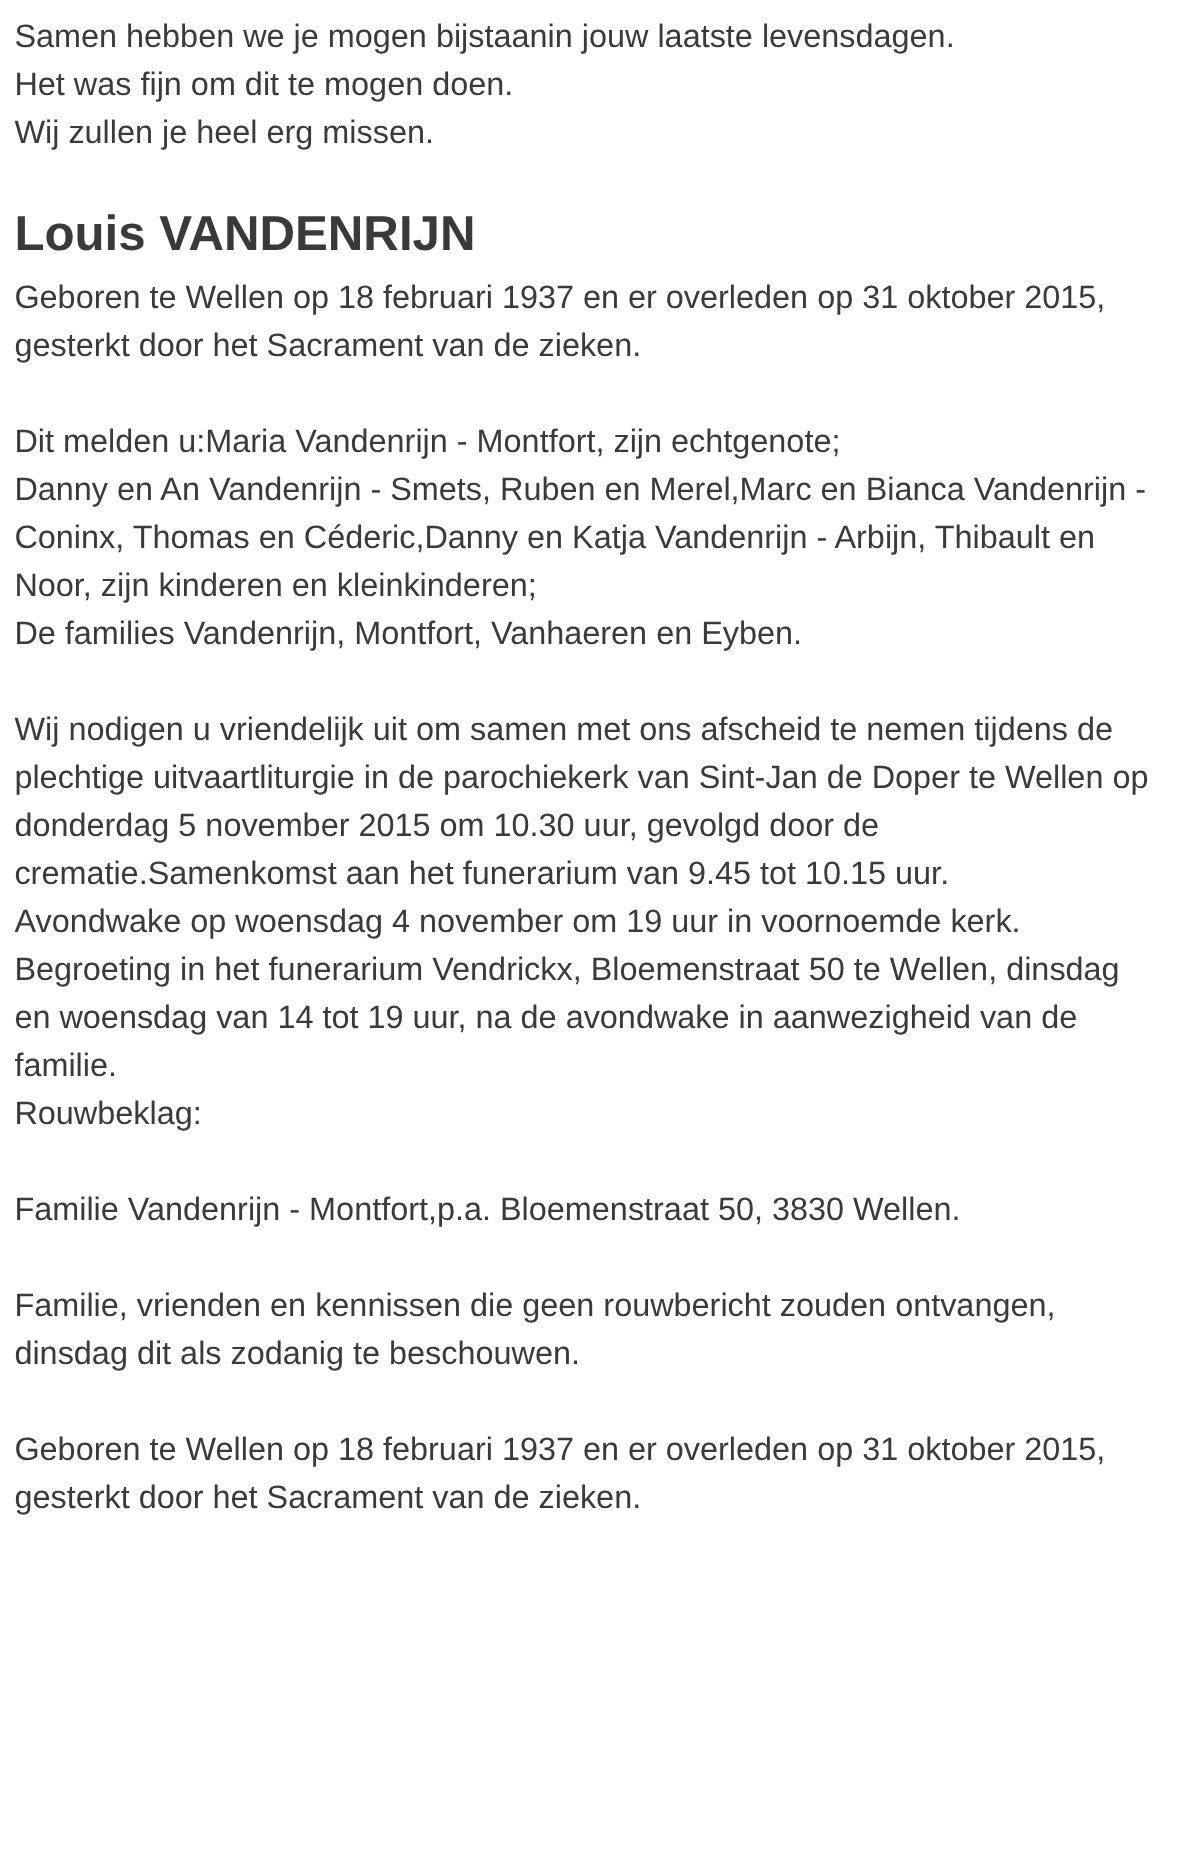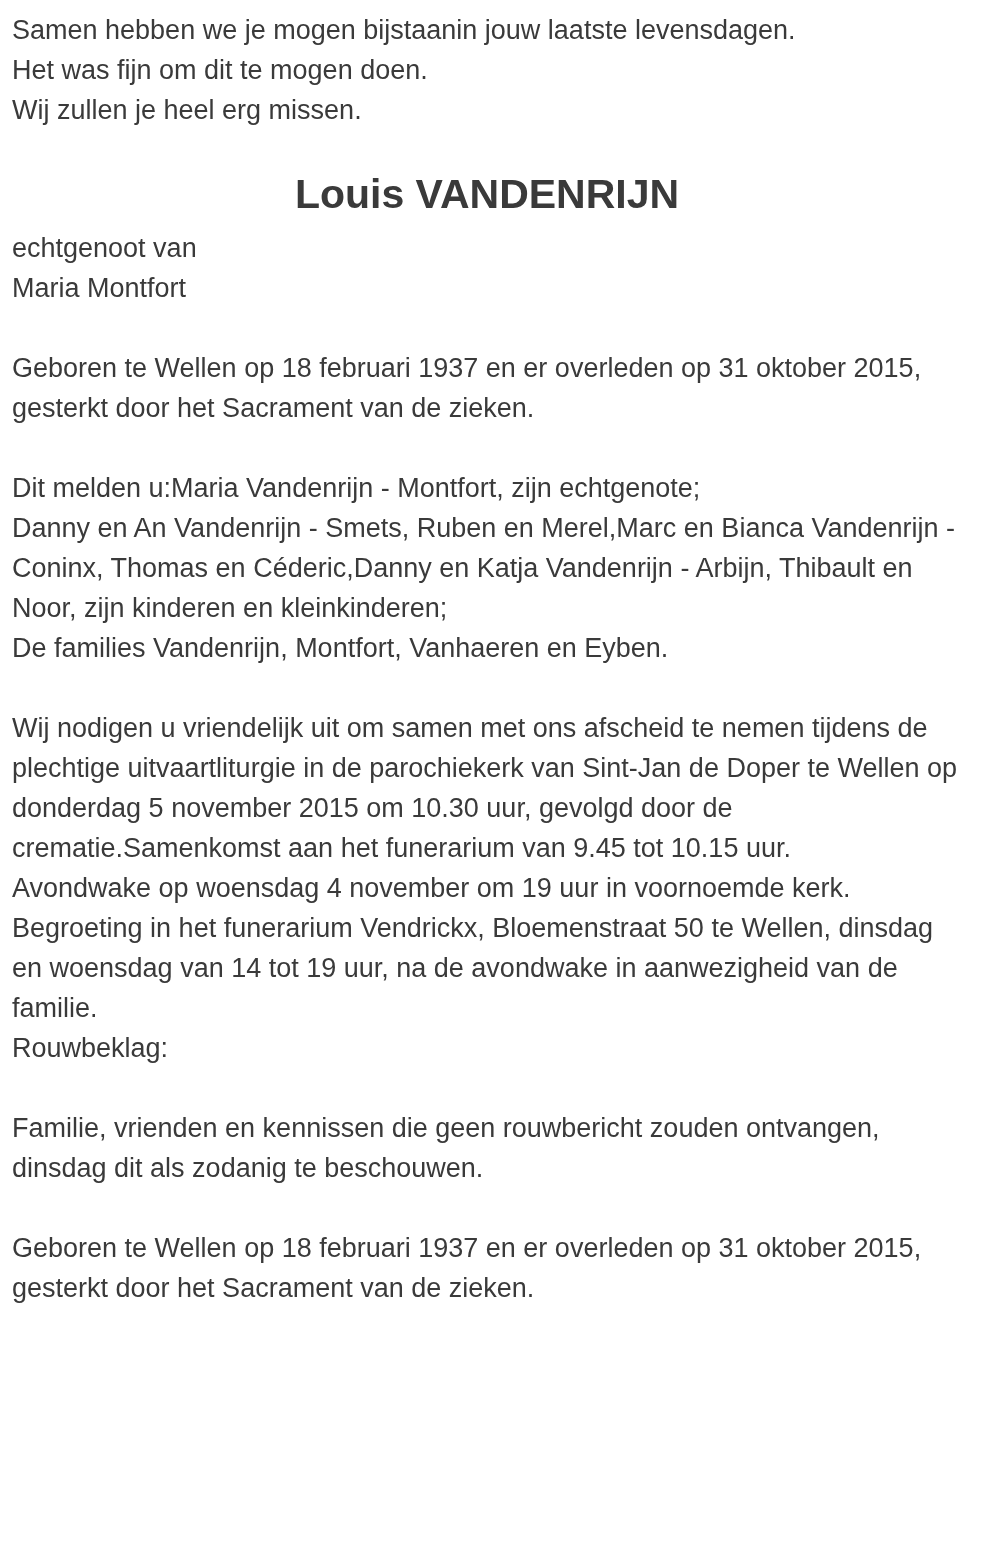--- a/index.html
+++ b/index.html
@@ -31,21 +31,20 @@
     margin: 0 0 40px 0;
     white-space: pre-line;
   }
   .name {
     font-family: "Liberation Sans", "DejaVu Sans", sans-serif;
     font-size: 41px;
     line-height: 48px;
     font-weight: 700;
     margin: 26px 0 10px 0;
     color: var(--text);
-    text-align: center;
   }
   .relation {
     margin: 0 0 40px 0;
     white-space: pre-line;
   }
   .muted {
     color: var(--muted);
   }
 </style>
 </head>
@@ -53,34 +52,33 @@
 
 <div class="page">
   <div class="doc">
 
     <p class="para">Samen hebben we je mogen bijstaanin jouw laatste levensdagen.
 Het was fijn om dit te mogen doen.
 Wij zullen je heel erg missen.</p>
 
     <h1 class="name">Louis VANDENRIJN</h1>
 
-    <p class="relation">echtgenoot van
-Maria Montfort</p>
 
     <p class="para">Geboren te Wellen op 18 februari 1937 en er overleden op 31 oktober 2015, gesterkt door het Sacrament van de zieken.</p>
 
     <p class="para">Dit melden u:Maria Vandenrijn - Montfort, zijn echtgenote;
 Danny en An Vandenrijn - Smets, Ruben en Merel,Marc en Bianca Vandenrijn - Coninx, Thomas en Céderic,Danny en Katja Vandenrijn - Arbijn, Thibault en Noor, zijn kinderen en kleinkinderen;
 De families Vandenrijn, Montfort, Vanhaeren en Eyben.</p>
 
     <p class="para">Wij nodigen u vriendelijk uit om samen met ons afscheid te nemen tijdens de plechtige uitvaartliturgie in de parochiekerk van Sint-Jan de Doper te Wellen op donderdag 5 november 2015 om 10.30 uur, gevolgd door de crematie.Samenkomst aan het funerarium van 9.45 tot 10.15 uur.
 Avondwake op woensdag 4 november om 19 uur in voornoemde kerk.
 Begroeting in het funerarium Vendrickx, Bloemenstraat 50 te Wellen, dinsdag en woensdag van 14 tot 19 uur, na de avondwake in aanwezigheid van de familie.
 Rouwbeklag:</p>
 
+    <p class="para">Familie Vandenrijn - Montfort,p.a. Bloemenstraat 50, 3830 Wellen.</p>
 
     <p class="para">Familie, vrienden en kennissen die geen rouwbericht zouden ontvangen, dinsdag dit als zodanig te beschouwen.</p>
 
 
     <p class="para">Geboren te Wellen op 18 februari 1937 en er overleden op 31 oktober 2015, gesterkt door het Sacrament van de zieken.</p>
 
   </div>
 </div>
 
 </body></html>

